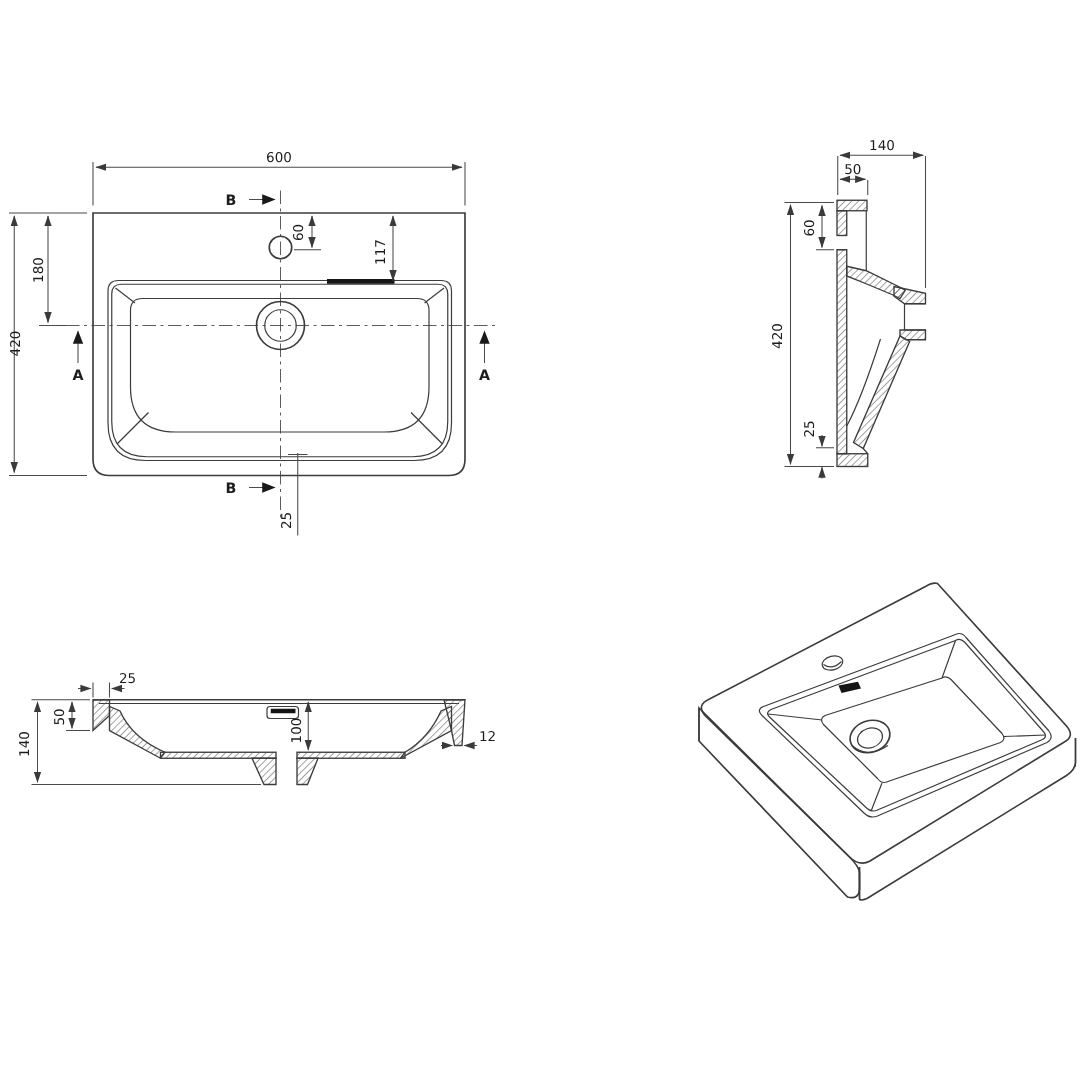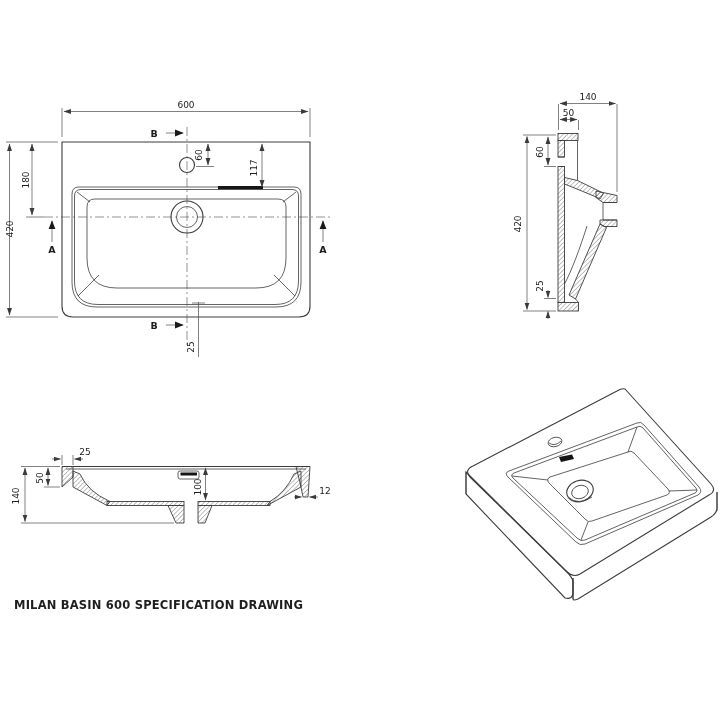--- a/index.html
+++ b/index.html
@@ -180,15 +180,14 @@
     <ellipse class="thin" cx="580" cy="492" rx="8.5" ry="6.5" transform="rotate(-18 580 492)"></ellipse>
     <path class="thin" d="M568,497 Q578,506 592,497"></path>
 
     <ellipse class="thin" cx="555" cy="442" rx="7" ry="4.6" transform="rotate(-14 555 442)"></ellipse>
     <path class="thin" d="M549,443 Q555,447 561,441"></path>
 
     <path fill="#141414" d="M559,457 L572,454.5 L574,459 L561,462 Z"></path>
   </g>
 </svg>
 
-<div class="title">MILAN BASIN 600 SPECIFICATION DRAWING</div>
 
 </div>
 
 </body></html>

